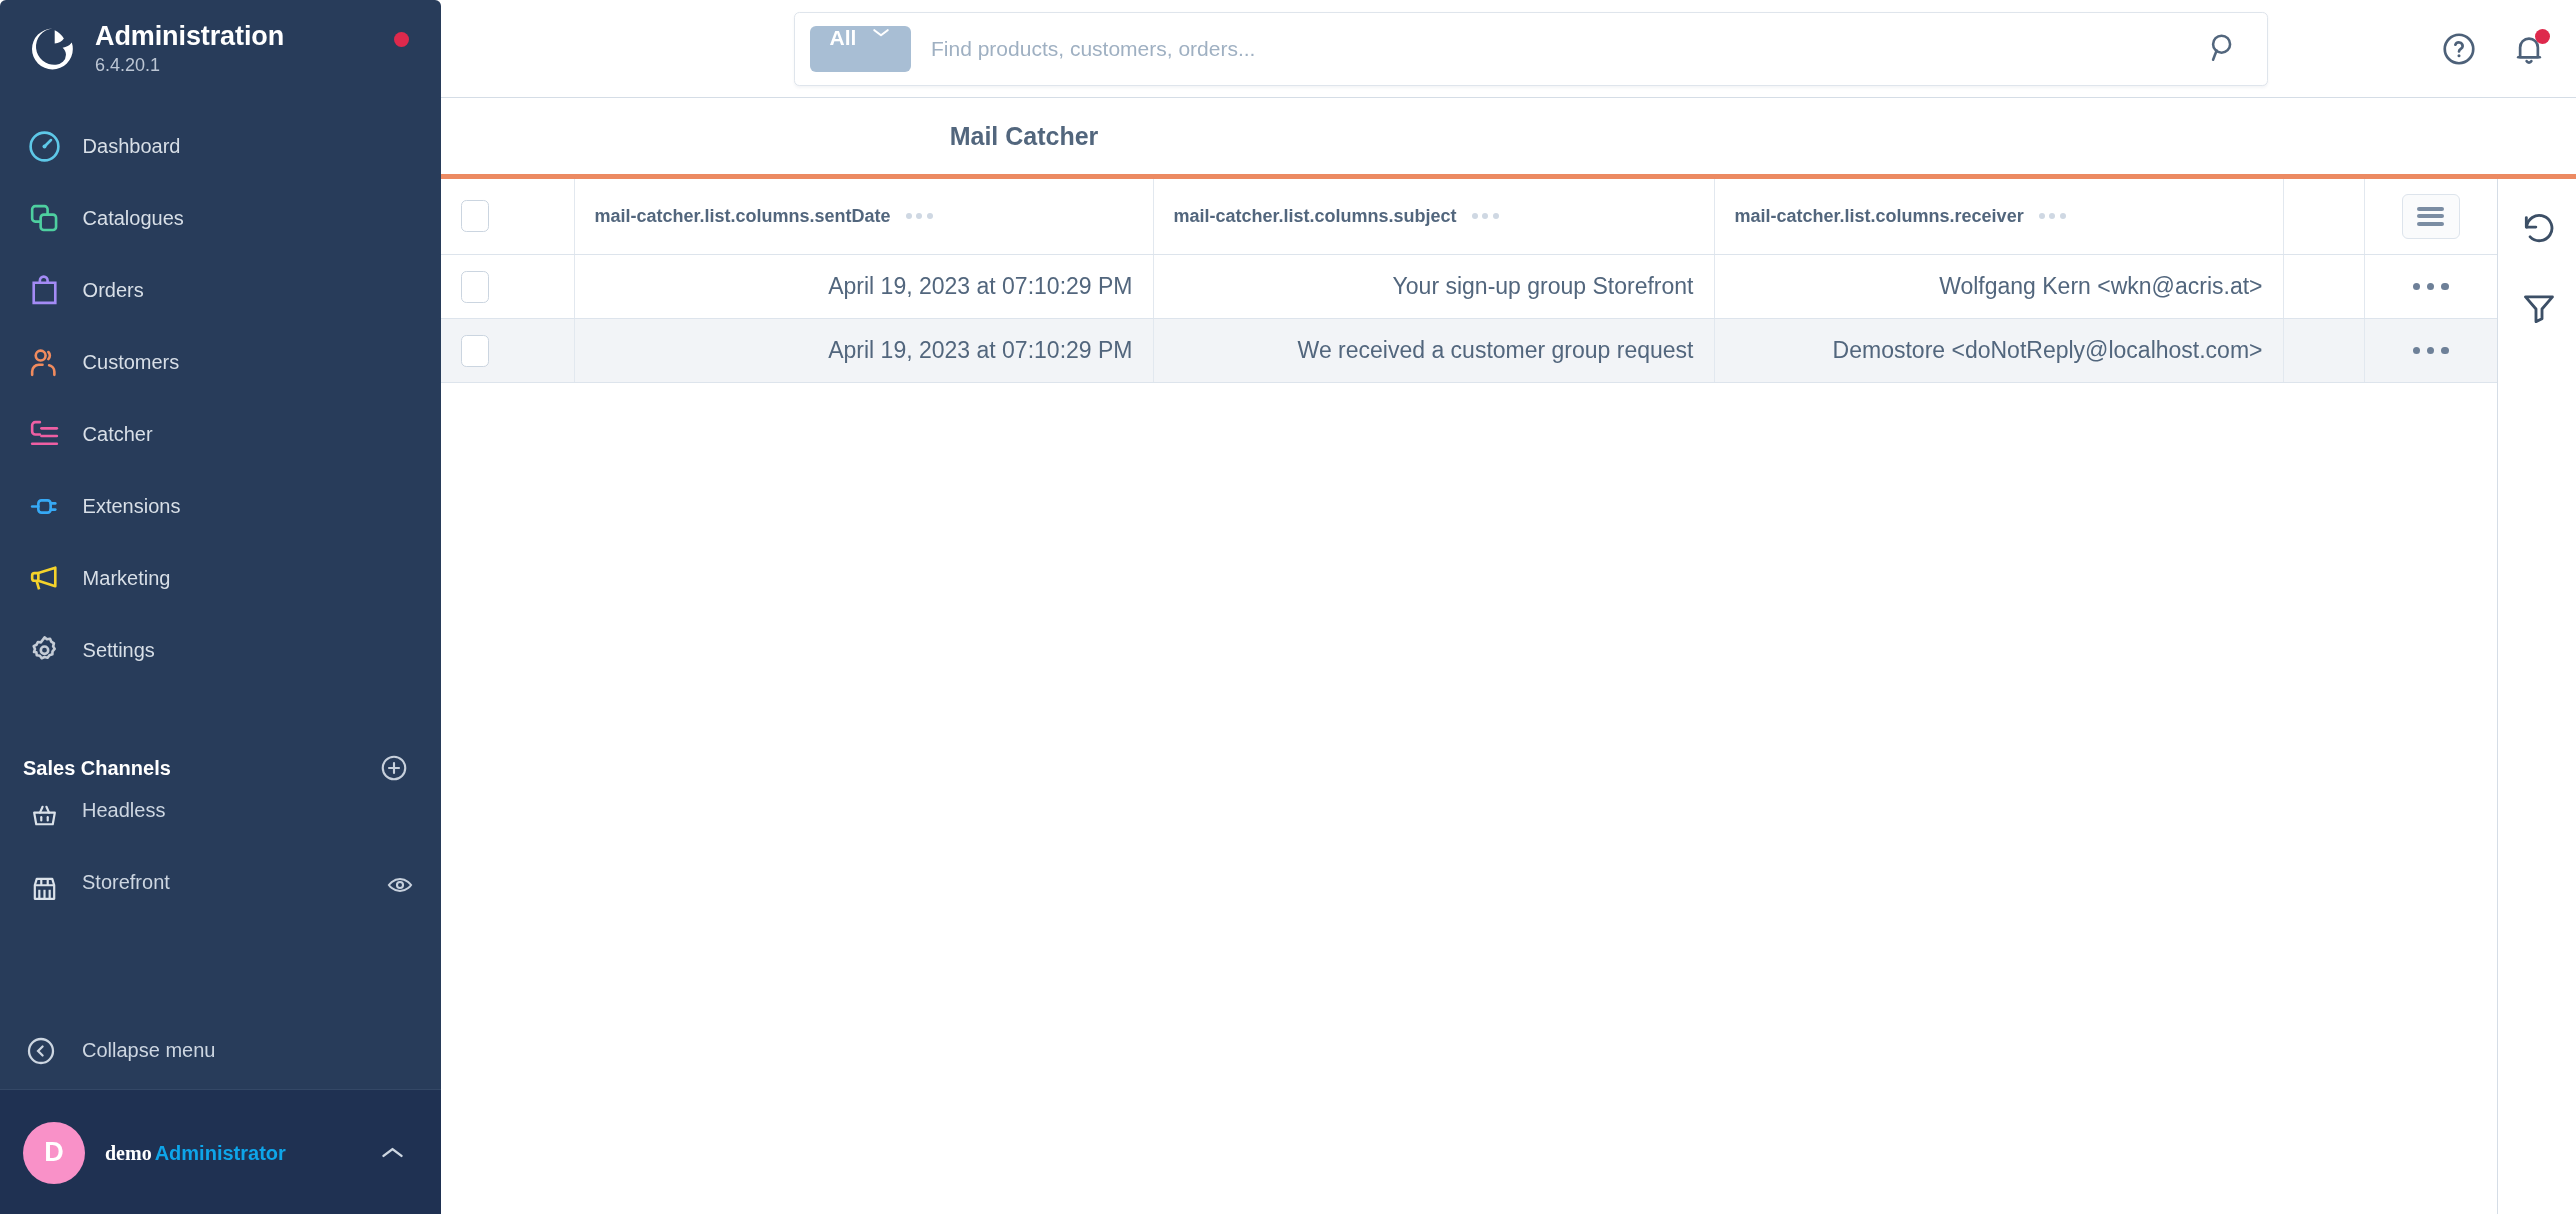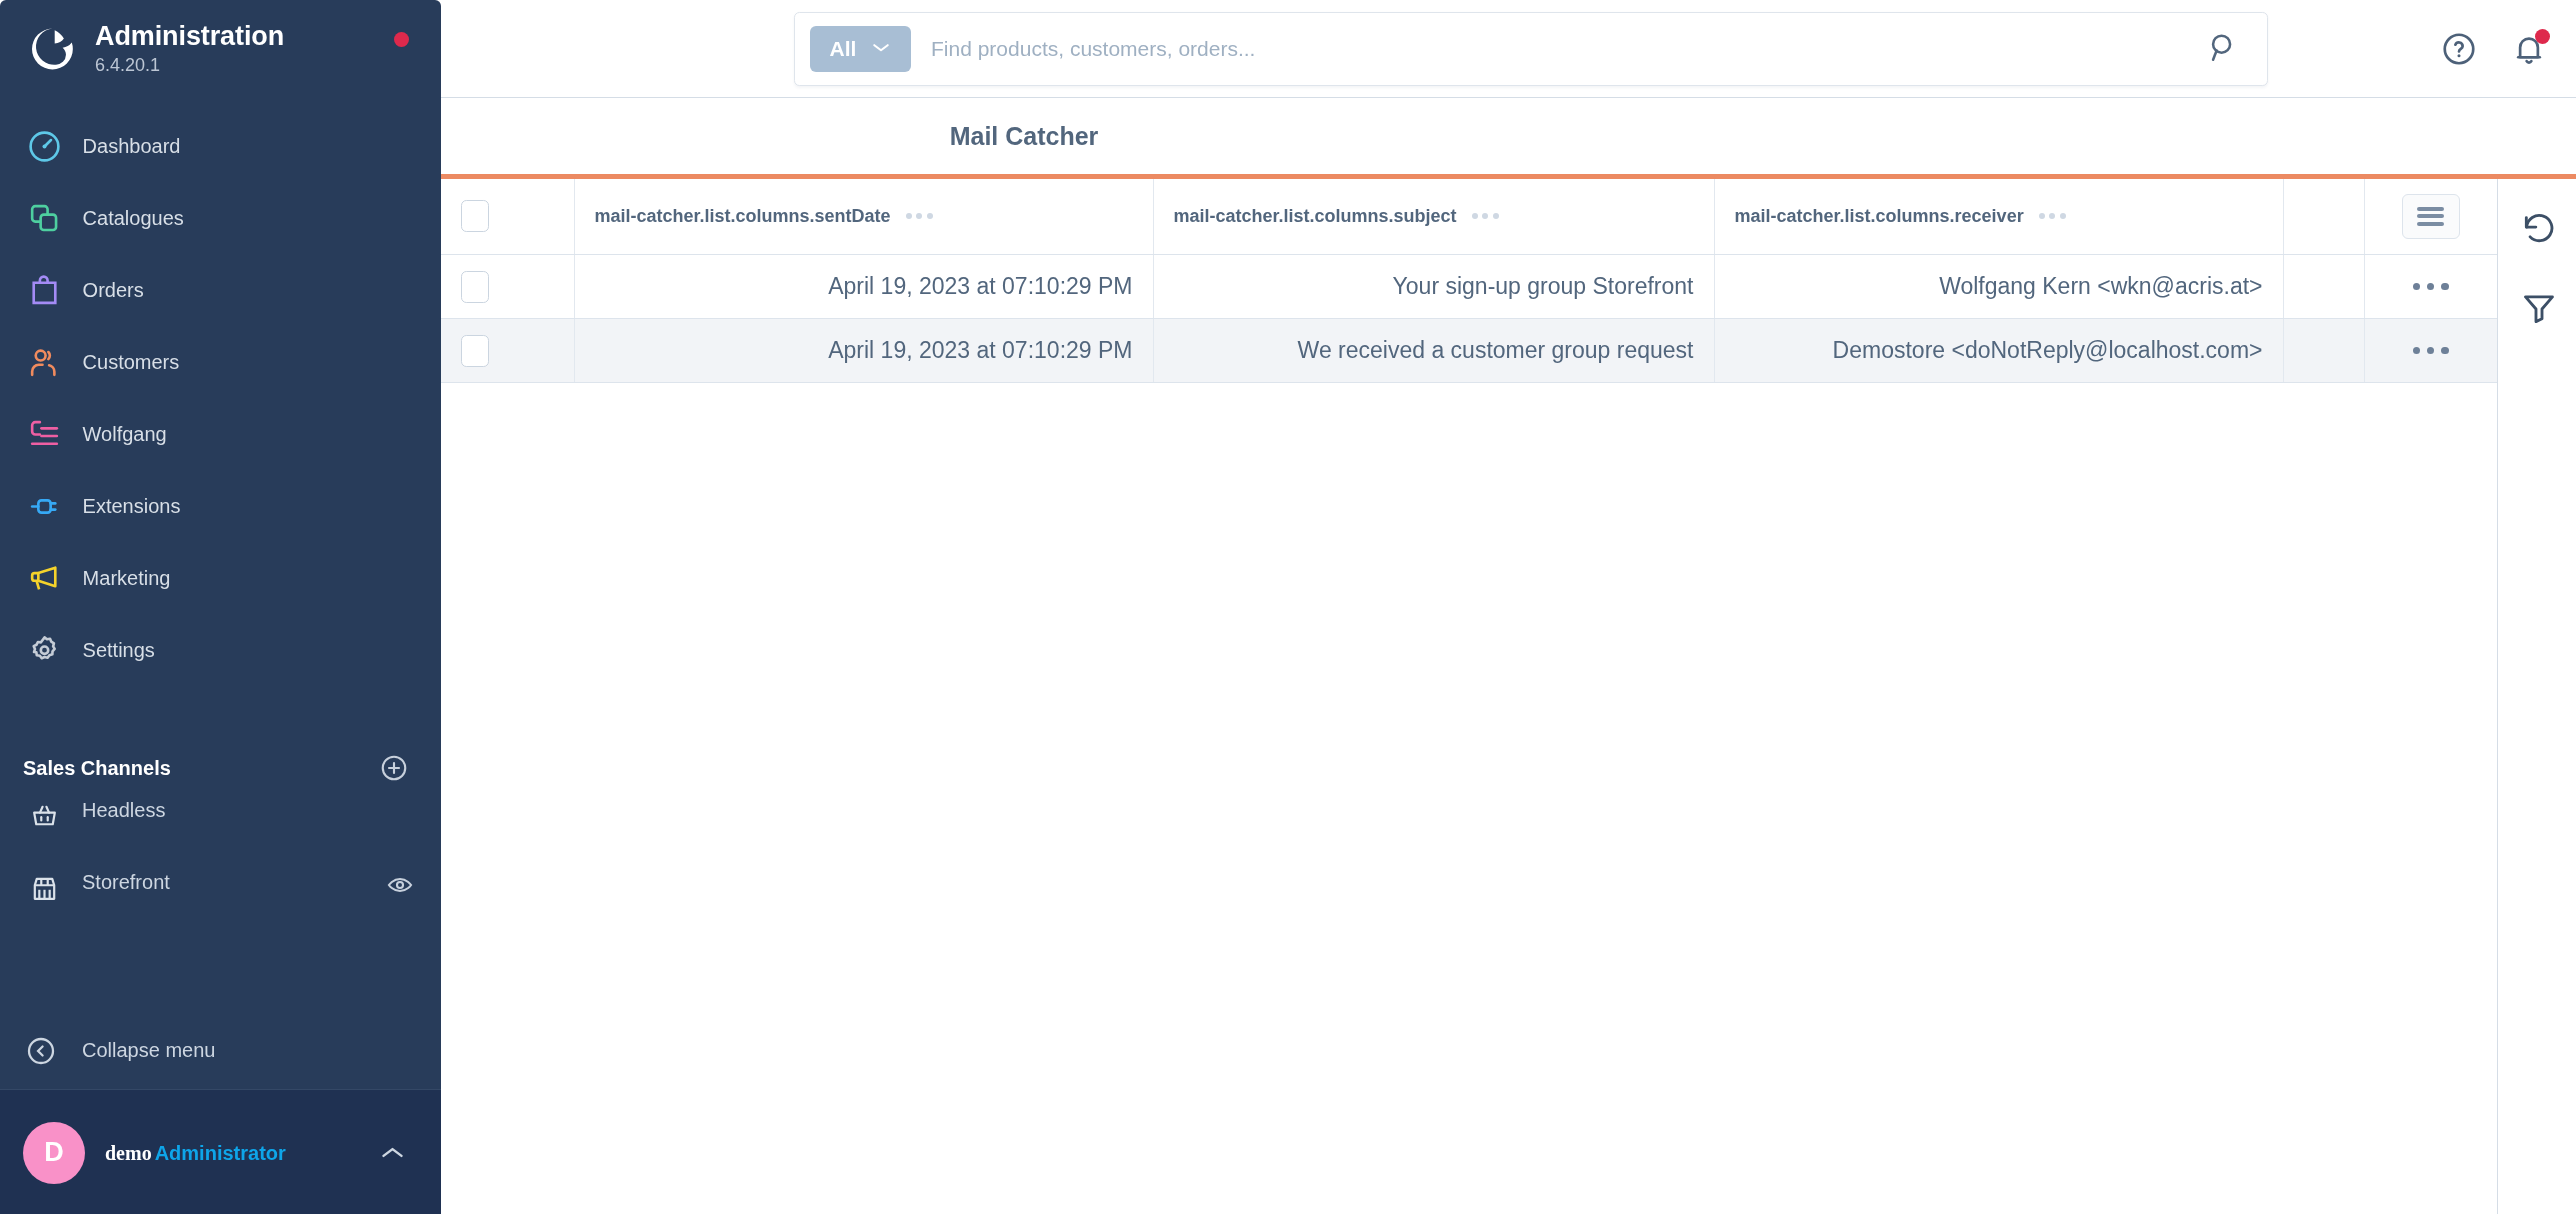--- a/index.html
+++ b/index.html
@@ -194,21 +194,20 @@
     display: flex;
     align-items: center;
     padding: 0 15px;
   }
   .search-scope {
     background: #a8bed4;
     border-radius: 6px;
     height: 46px;
     min-width: 101px;
     display: flex;
-    align-items: center;
     justify-content: center;
     gap: 15px;
     padding: 0 16px;
     cursor: pointer;
   }
   .search-scope-label { color: #ffffff; font-size: 21px; font-weight: 600; }
   .search-input {
     flex: 1 1 auto;
     border: none;
     outline: none;
@@ -407,21 +406,21 @@
 
       <div class="sb-item">
         <span class="sb-icon">
           <svg width="37" height="37" viewBox="0 0 24 24" fill="none" stroke="#ef5fa3" stroke-width="1.7" stroke-linecap="round">
             <path d="M9 4H6a2 2 0 0 0-2 2v4a2 2 0 0 0 2 2h3"></path>
               <path d="M10 8h10"></path>
               <path d="M10 13h10"></path>
               <path d="M4 18h16"></path>
           </svg>
         </span>
-        <span class="sb-label">Wolfgang</span>
+        <span class="sb-label">Catcher</span>
       </div>
 
       <div class="sb-item">
         <span class="sb-icon">
           <svg width="37" height="37" viewBox="0 0 24 24" fill="none" stroke="#36a9f5" stroke-width="1.7" stroke-linecap="round">
             <rect x="8" y="8" width="8" height="8" rx="2"></rect>
               <path d="M4 12h4"></path>
               <path d="M16 10h3"></path>
               <path d="M16 14h3"></path>
           </svg>

